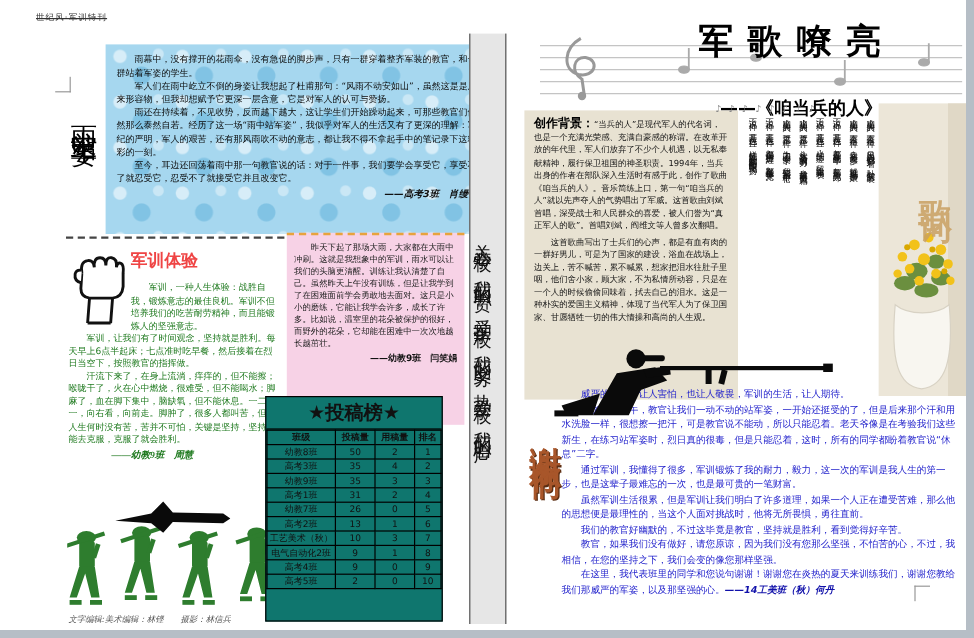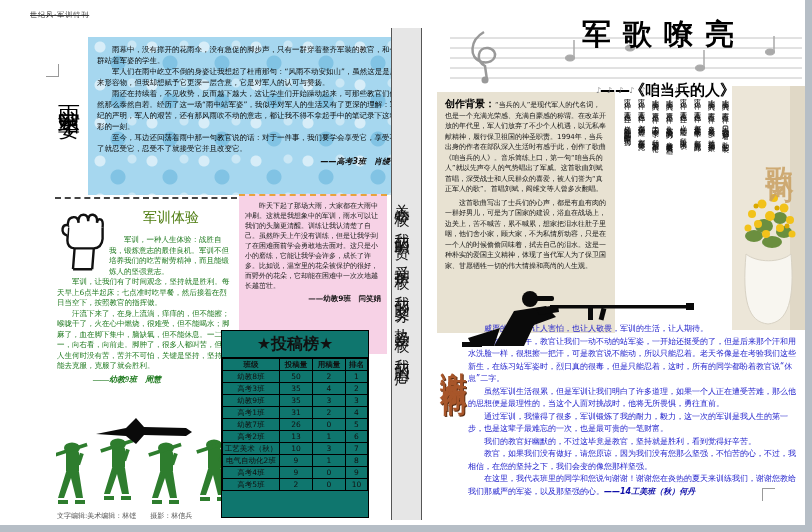--- a/index.html
+++ b/index.html
@@ -4,39 +4,39 @@
 <style>
   html,body{margin:0;padding:0;background:#c8ccd2;}
   #page{position:relative;width:812px;height:532px;background:#ffffff;overflow:hidden;
         font-family:"DejaVu Sans","Liberation Sans",sans-serif;color:#111;}
   .abs{position:absolute;}
   
   .edge-right{left:805px;top:0;width:7px;height:532px;background:#b6bec6;}
   .edge-bottom{left:0;top:525px;width:812px;height:7px;background:#b6bec6;}
   
   .doc-header{left:30px;top:10px;font-size:7px;color:#333;text-decoration:line-through;letter-spacing:1px;}
-  .doc-footer{left:57px;top:511px;font-size:7px;color:#555;}
+  .doc-footer{left:57px;top:511px;font-size:7px;color:#555;font-style:italic;}
   .mark{width:12px;height:12px;}
   .mark-tl{left:46px;top:64px;border-right:1px solid #999;border-bottom:1px solid #999;}
   .mark-br{left:762px;top:488px;border-left:1px solid #999;border-top:1px solid #999;}
   
   .rain-title{left:54px;top:88px;width:32px;height:140px;writing-mode:vertical-lr;
       font-family:"DejaVu Serif","Liberation Serif",serif;font-size:22px;letter-spacing:3px;color:#000;}
   .rain-box{left:88px;top:37px;width:319px;height:158px;box-sizing:border-box;padding:7px 9px;
       background-color:#a6d7ef;
       background-image:radial-gradient(circle at 12px 10px, rgba(255,255,255,.55) 0 5px, rgba(255,255,255,0) 6px),
                        radial-gradient(circle at 30px 26px, rgba(120,190,225,.8) 0 7px, rgba(255,255,255,0) 8px),
                        radial-gradient(circle at 44px 8px, rgba(255,255,255,.4) 0 4px, rgba(255,255,255,0) 5px);
       background-size:52px 38px;}
   .rain-box p{margin:0;font-size:7.5px;line-height:11px;text-indent:2em;color:#0a0a0a;}
   .rain-sig{text-align:right;font-weight:bold;font-style:italic;font-size:8px;margin-top:2px;}
   
   .exp-box{left:55px;top:197px;width:182px;height:252px;border-top:2px dashed #444;box-sizing:border-box;padding:4px 4px 0 2px;}
   .fist{float:left;width:48px;height:70px;margin:0 4px 2px 0;}
-  .exp-title{font-size:14px;font-weight:normal;text-align:center;margin:6px 0 8px 0;color:#4d7c0f;}
+  .exp-title{font-size:14px;font-weight:bold;margin:6px 0 8px 0;color:#ef4444;}
   .exp-box p{margin:0;font-size:7.5px;line-height:10.5px;text-indent:2em;color:#1f7a1f;}
   .exp-sig{text-align:left;margin-left:36px;font-weight:bold;font-style:italic;font-size:8px;color:#1f7a1f;margin-top:2px;font-family:Liberation Serif, serif;}
   .jet{left:96px;top:414px;width:96px;height:36px;z-index:3;}
   .soldiers{left:56px;top:436px;width:186px;height:72px;}
   
   .pink-box{left:239px;top:194px;width:148px;height:160px;box-sizing:border-box;
       background:#f7d2e6;border-top:2px dashed #e8a33d;padding:5px 6px;}
   .pink-box p{margin:0;font-size:7px;line-height:10px;text-indent:2em;color:#222;}
   .pink-sig{text-align:right;font-weight:bold;font-size:7.5px;margin-top:3px;color:#111;}
   
@@ -301,20 +301,20 @@
       <rect x="150" y="24" width="5" height="12"></rect>
       <rect x="162" y="24" width="5" height="12" transform="rotate(14 164 30)"></rect>
     </g>
   </svg>
 
   <div class="abs thanks">谢谢你们</div>
 
   <div class="abs blue-box">
     <p>威严的教官，让人害怕，也让人敬畏，军训的生活，让人期待。</p>
     <p>在炎热的上午，教官让我们一动不动的站军姿，一开始还挺受的了，但是后来那个汗和用水洗脸一样，很想擦一把汗，可是教官说不能动，所以只能忍着。老天爷像是在考验我们这些新生，在练习站军姿时，烈日真的很毒，但是只能忍着，这时，所有的同学都盼着教官说“休息”二字。</p>
+    <p>通过军训，我懂得了很多，军训锻炼了我的耐力，毅力，这一次的军训是我人生的第一步，也是这辈子最难忘的一次，也是最可贵的一笔财富。</p>
     <p>虽然军训生活很累，但是军训让我们明白了许多道理，如果一个人正在遭受苦难，那么他的思想便是最理性的，当这个人面对挑战时，他将无所畏惧，勇往直前。</p>
-    <p>通过军训，我懂得了很多，军训锻炼了我的耐力，毅力，这一次的军训是我人生的第一步，也是这辈子最难忘的一次，也是最可贵的一笔财富。</p>
     <p>我们的教官好幽默的，不过这毕竟是教官，坚持就是胜利，看到觉得好辛苦。</p>
     <p>教官，如果我们没有做好，请您原谅，因为我们没有您那么坚强，不怕苦的心，不过，我相信，在您的坚持之下，我们会变的像您那样坚强。</p>
     <p><span>在这里，我代表班里的同学和您说句谢谢！谢谢您在炎热的夏天来训练我们，谢谢您教给我们那威严的军姿，以及那坚强的心。</span><span class="blue-sig">——14工美班（秋）何丹</span></p>
   </div>
 
 </div>
 
 </body></html>

